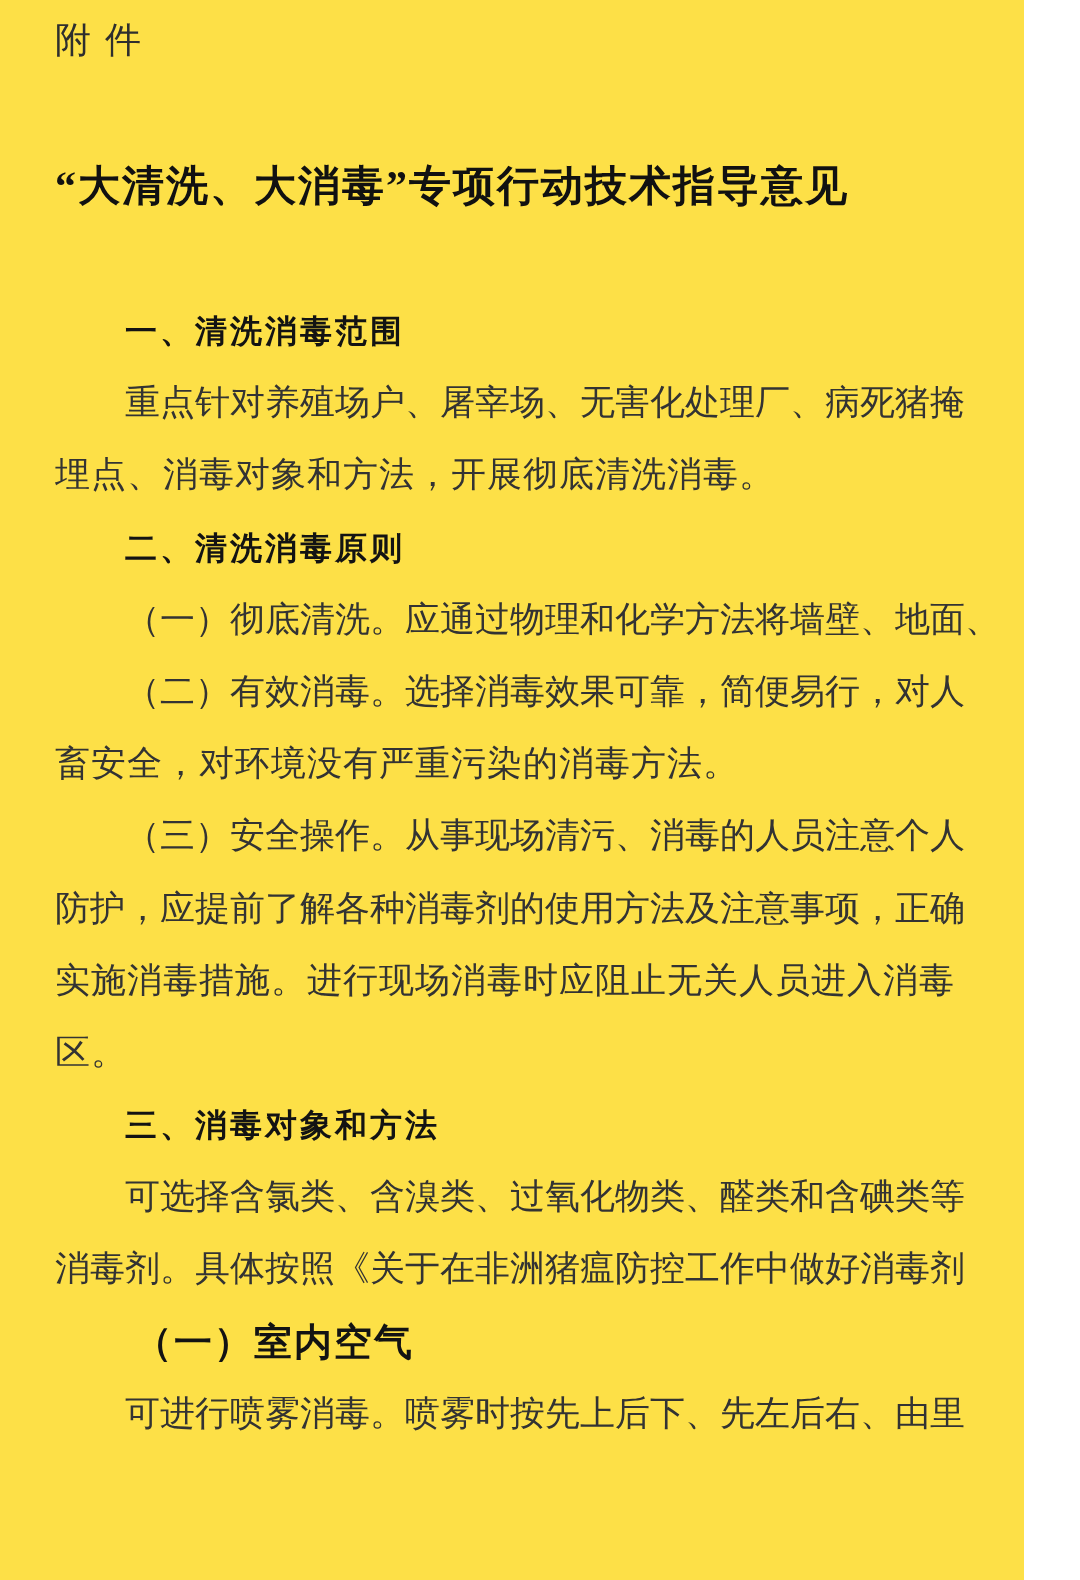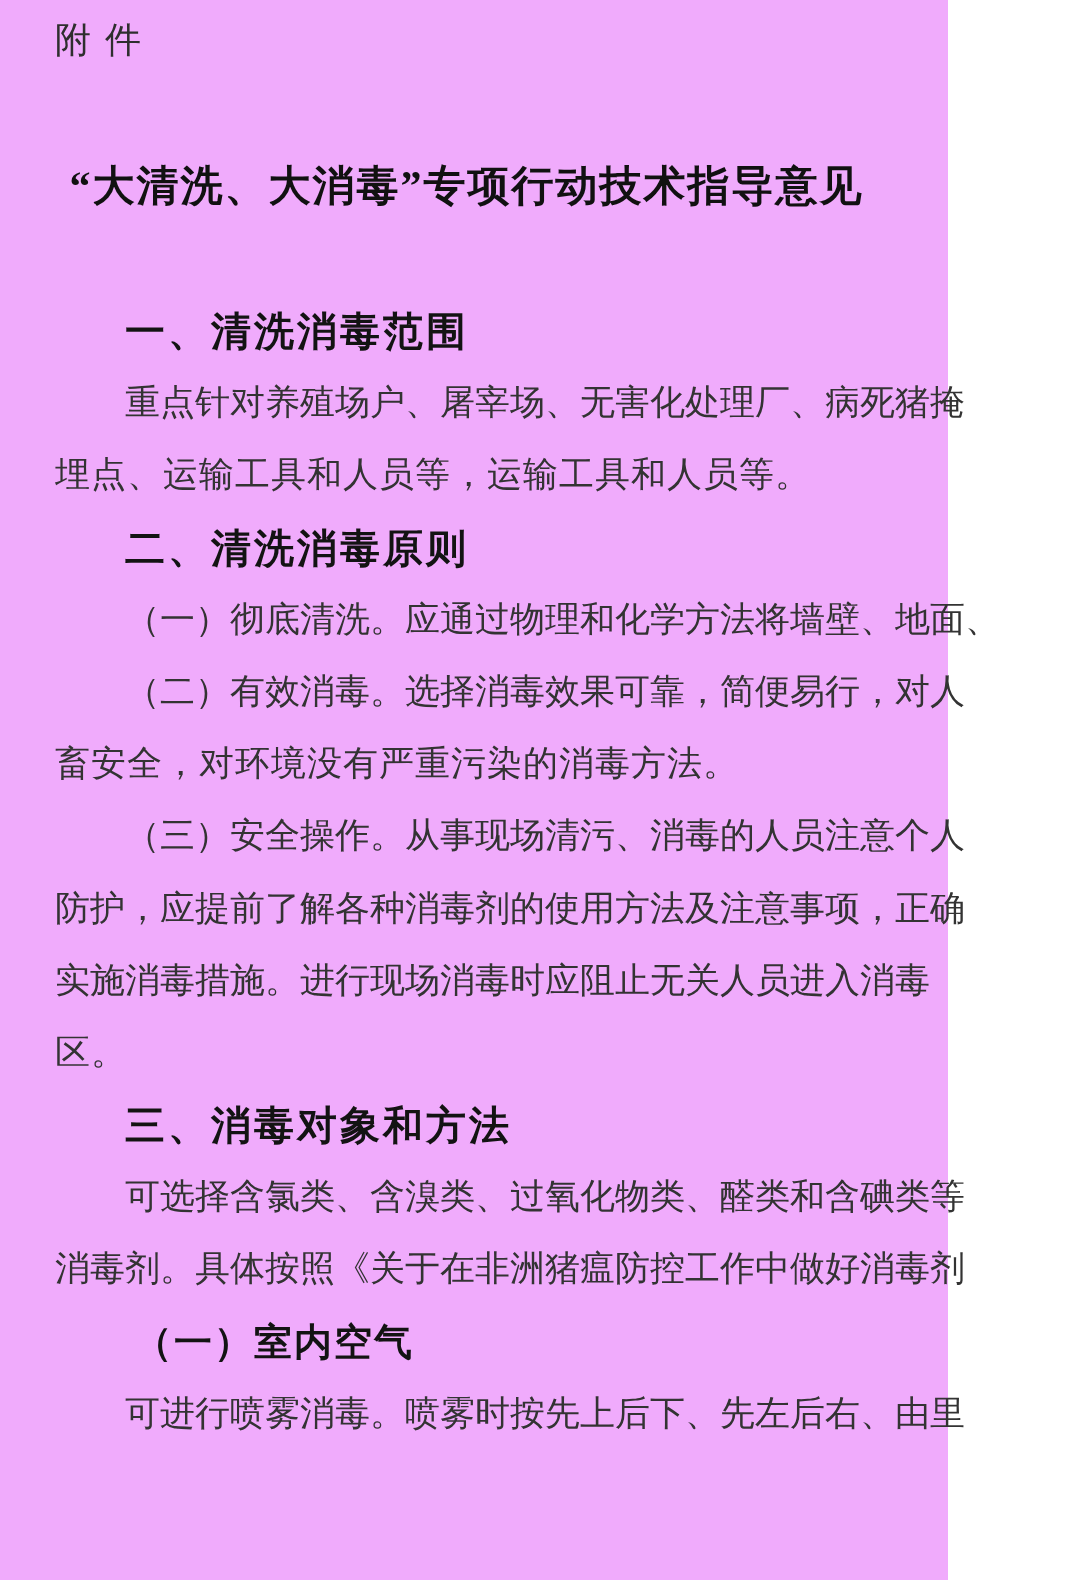--- a/index.html
+++ b/index.html
@@ -8,37 +8,37 @@
     background: #ffffff;
   }
   body {
     width: 1080px;
     height: 1580px;
     overflow: hidden;
     font-family: "Liberation Serif", "DejaVu Serif", serif;
   }
   .page {
     box-sizing: border-box;
-    width: 948px;
+    width: 1024px;
     height: 1580px;
     padding: 0 70px 0 55px;
-    background: #f0abfc;
+    background: #fde047;
   }
   .attachment {
     margin: 0;
     padding-top: 16px;
     font-size: 36px;
     line-height: 48px;
     letter-spacing: 14px;
     color: #2e2e2e;
     font-family: "Liberation Serif", "DejaVu Serif", serif;
   }
   .doc-title {
     margin-top: 96px;
-    text-align: center;
+    text-align: left;
     font-size: 42px;
     line-height: 52px;
     font-weight: bold;
     letter-spacing: 2px;
     color: #111111;
     font-family: "Liberation Serif", "DejaVu Serif", serif;
   }
   .lines {
     margin-top: 98px;
   }
@@ -58,21 +58,21 @@
     padding-left: 70px;
   }
   .line.fill .text {
     display: flex;
     justify-content: space-between;
     letter-spacing: 0;
   }
   .line.heading .text {
     font-family: "Liberation Sans", "DejaVu Sans", sans-serif;
     font-weight: bold;
-    font-size: 40px;
+    font-size: 32px;
     letter-spacing: 3px;
     color: #131313;
   }
   .line.subheading .text {
     font-weight: bold;
     font-size: 38px;
     letter-spacing: 2px;
     color: #131313;
     margin-left: 9px;
   }
@@ -111,21 +111,21 @@
           <span>理</span>
           <span>厂</span>
           <span>、</span>
           <span>病</span>
           <span>死</span>
           <span>猪</span>
           <span>掩</span>
         </span>
       </div>
       <div class="line body">
-        <span class="text">埋点、运输工具和人员等，运输工具和人员等。</span>
+        <span class="text">埋点、消毒对象和方法，开展彻底清洗消毒。</span>
       </div>
       <div class="line heading indent">
         <span class="text">二、清洗消毒原则</span>
       </div>
       <div class="line body indent fill">
         <span class="text">
           <span>（</span>
           <span>一</span>
           <span>）</span>
           <span>彻</span>

